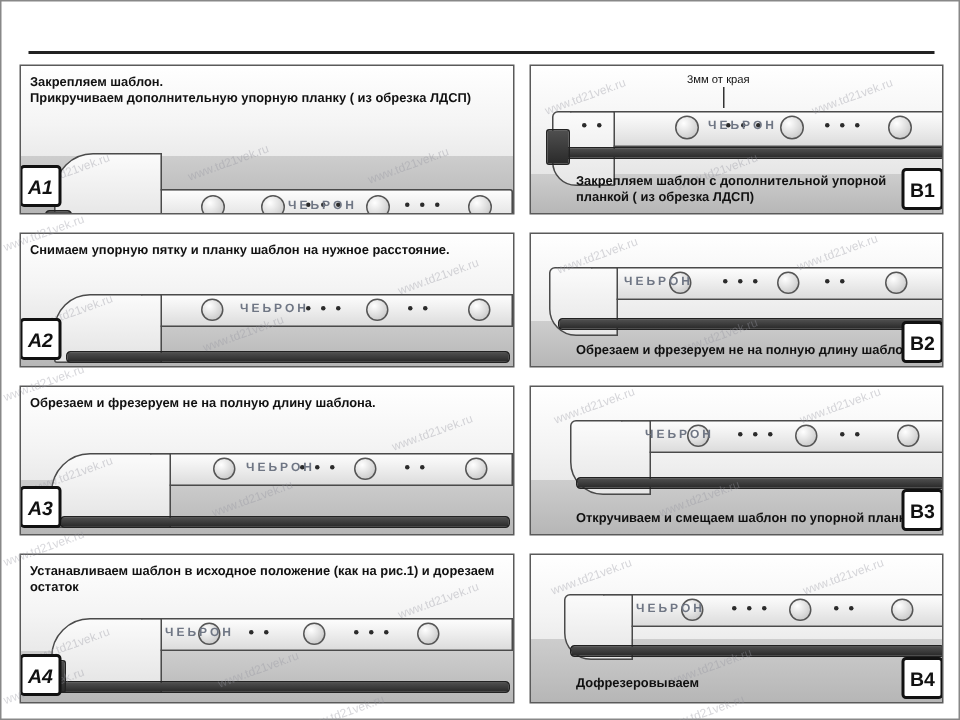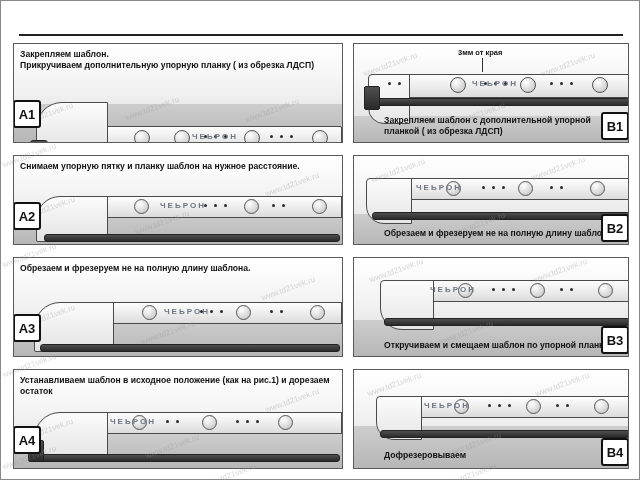--- a/index.html
+++ b/index.html
@@ -54,21 +54,21 @@
     width:24px;height:24px;
     background:#fff;
     border:2px solid #111;
     border-radius:3px;
     font-size:13px;
     font-weight:bold;
     color:#111;
     display:flex;align-items:center;justify-content:center;
     z-index:9;
   }
-  .badge.left{left:-1px;bottom:14px;}
+  .badge.left{left:-1px;bottom:4px;font-style:italic;}
   .badge.right{right:-1px;bottom:2px;}
 
   
   .wm{
     position:absolute;
     color:rgba(150,150,160,0.38);
     font-size:8px;
     transform:rotate(-20deg);
     white-space:nowrap;
     pointer-events:none;
@@ -112,21 +112,21 @@
     z-index:5;
   }
   .greyfill{
     position:absolute;
     background:linear-gradient(180deg,#cdcdcd,#b5b5b5);
     z-index:2;
   }
   .notelbl{
     position:absolute;
     font-size:7.5px;
-    font-weight:bold;
+    font-weight:normal;
     color:#111;
     z-index:8;
   }
   .capbot{
     position:absolute;
     left:30px;right:6px;
     font-size:8.6px;
     font-weight:bold;
     color:#111;
     line-height:11px;

